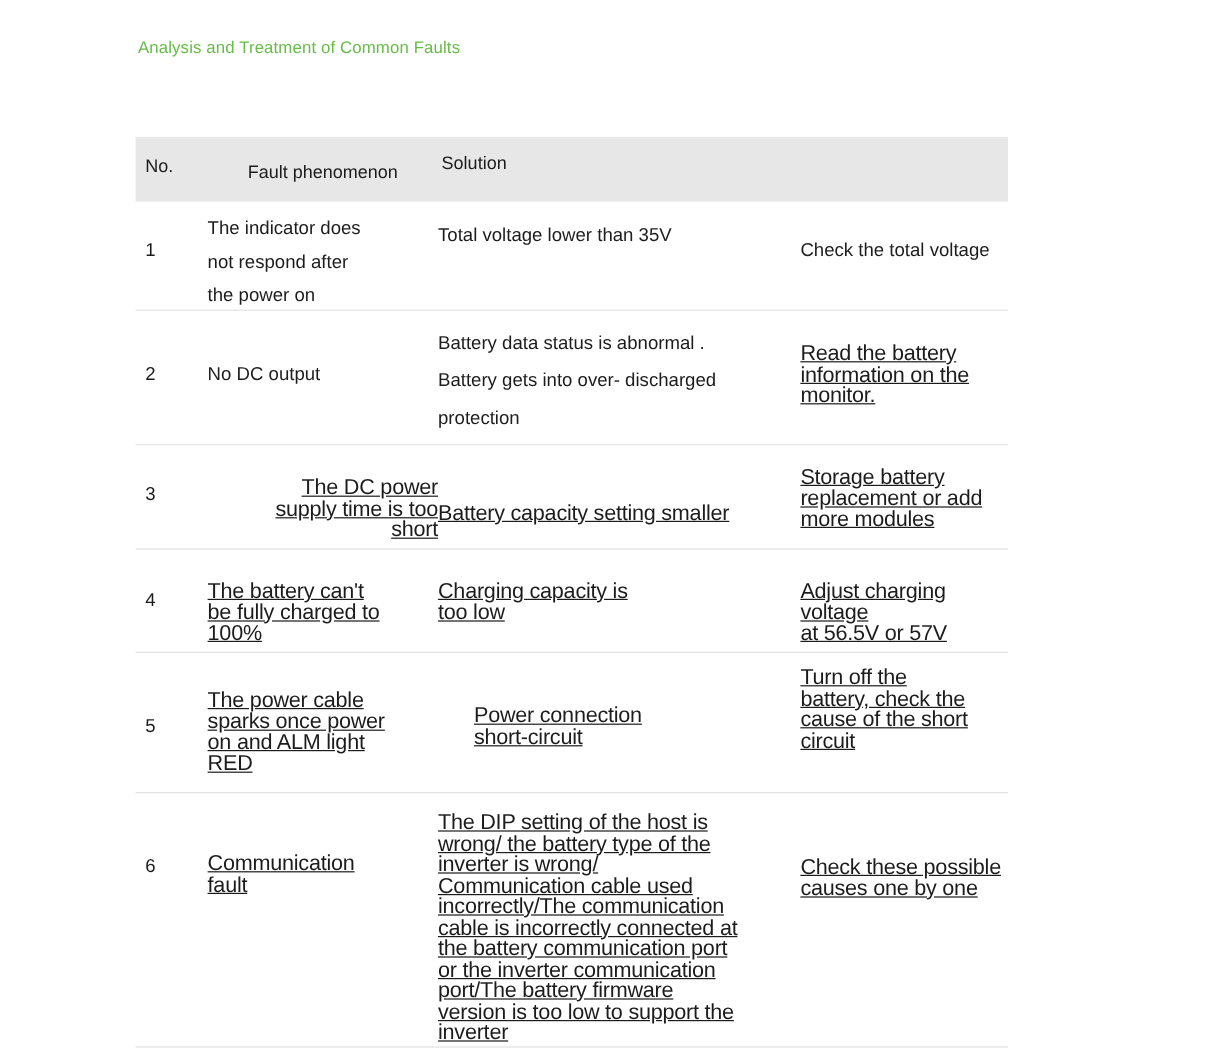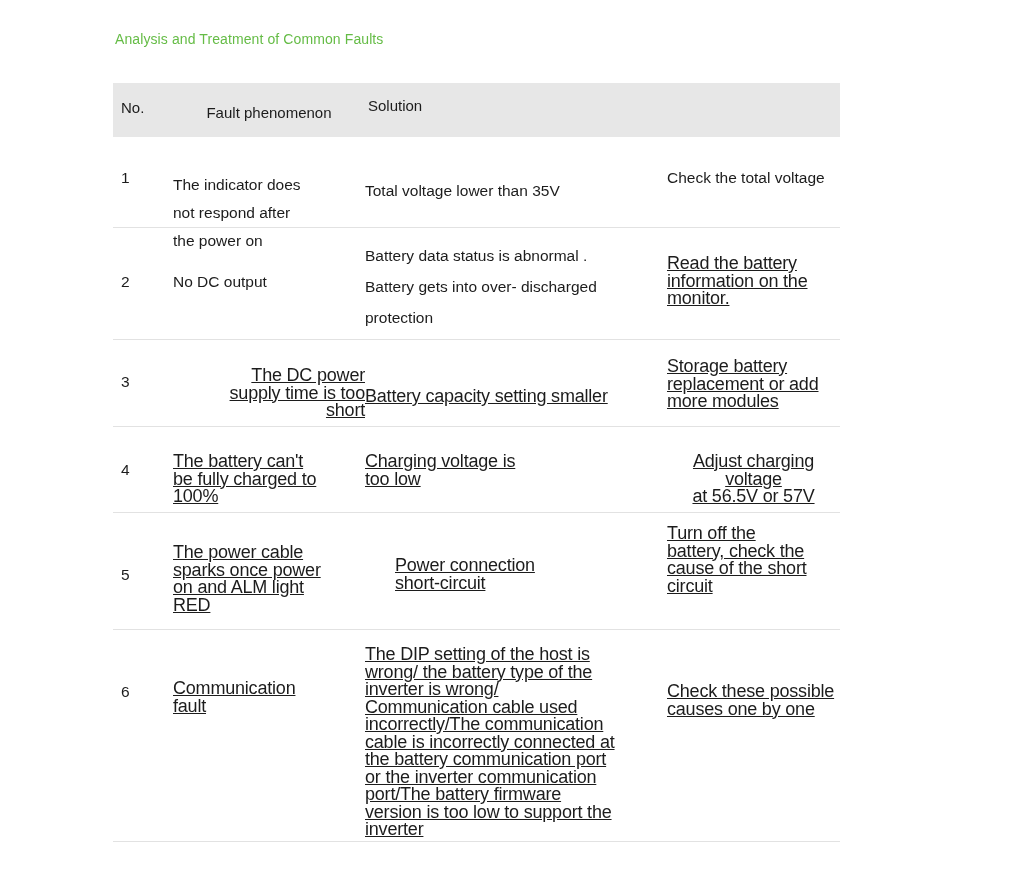--- a/index.html
+++ b/index.html
@@ -20,58 +20,58 @@
     letter-spacing:0.1px;
   }
 
   .table { position:absolute; left:113px; top:83px; width:727px; }
 
   .row, .thead {
     display:grid;
     grid-template-columns:60px 192px 265px 210px;
     box-sizing:border-box;
   }
-  .thead { background:var(--header-bg,#e7e7e7); height:54px; }
+  .thead { background:var(--header-bg,#e7e7e7); height:54px;margin-top:31px; }
   .row  { border-bottom:1px solid var(--divider,#e2e2e2); }
 
   .cell {
     box-sizing:border-box;
     white-space:pre-line;
     font-size:15.5px;
     line-height:20px;
     color:var(--text,#1c1c1c);
   }
   .th { font-size:15px; }
   .no { padding-left:8px; }
   .solution { padding-left:37px; }
   .thead .solution { padding-left:3px; }
 
   
-  .lh28 { line-height:28px;margin-top:25px; }
+  .lh28 { line-height:28px; }
   .lh31 { line-height:31px; }
 
   
   .tight { font-size:18px; line-height:17.5px; letter-spacing:-0.2px;text-decoration:underline; }
 
   
   .thead .no       { padding-top:15px; }
   .thead .fault    { padding-top:20px;text-align:center; }
   .thead .reason   { padding-top:13px; }
   .thead .solution { padding-top:13px; }
 
   
   .r1 { height:91px; }  .r2 { height:112px; }
   .r3 { height:87px; }  .r4 { height:86px; }
   .r5 { height:117px; } .r6 { height:212px; }
 
   
   .r1 .no{padding-top:31px;} .r1 .fault{padding-top:9px;}  .r1 .reason{padding-top:15px;} .r1 .solution{padding-top:31px;}
   .r2 .no{padding-top:44px;} .r2 .fault{padding-top:44px;} .r2 .reason{padding-top:12px;} .r2 .solution{padding-top:27px;}
   .r3 .no{padding-top:32px;} .r3 .fault{padding-top:27px;text-align:right;} .r3 .reason{padding-top:48px;} .r3 .solution{padding-top:18px;}
-  .r4 .no{padding-top:33px;} .r4 .fault{padding-top:26px;} .r4 .reason{padding-top:26px;} .r4 .solution{padding-top:26px;text-align:center;}
+  .r4 .no{padding-top:33px;} .r4 .fault{padding-top:26px;} .r4 .reason{padding-top:26px;} .r4 .solution{padding-top:26px;}
   .r5 .no{padding-top:52px;} .r5 .fault{padding-top:31px;} .r5 .reason{padding-top:44px;margin-left:30px;} .r5 .solution{padding-top:12px;}
   .r6 .no{padding-top:52px;} .r6 .fault{padding-top:50px;} .r6 .reason{padding-top:16px;} .r6 .solution{padding-top:53px;}
 </style>
 </head>
 <body>
 
 <div class="page">
 
   <h1 class="title">Analysis and Treatment of Common Faults</h1>
 
@@ -112,21 +112,21 @@
       <div class="cell solution tight">Storage battery
 replacement or add
 more modules</div>
     </div>
 
     <div class="row r4">
       <div class="cell no">4</div>
       <div class="cell fault tight">The battery can't
 be fully charged to
 100%</div>
-      <div class="cell reason tight">Charging voltage is
+      <div class="cell reason tight">Charging capacity is
 too low</div>
       <div class="cell solution tight">Adjust charging voltage
 at 56.5V or 57V</div>
     </div>
 
     <div class="row r5">
       <div class="cell no">5</div>
       <div class="cell fault tight">The power cable
 sparks once power
 on and ALM light

